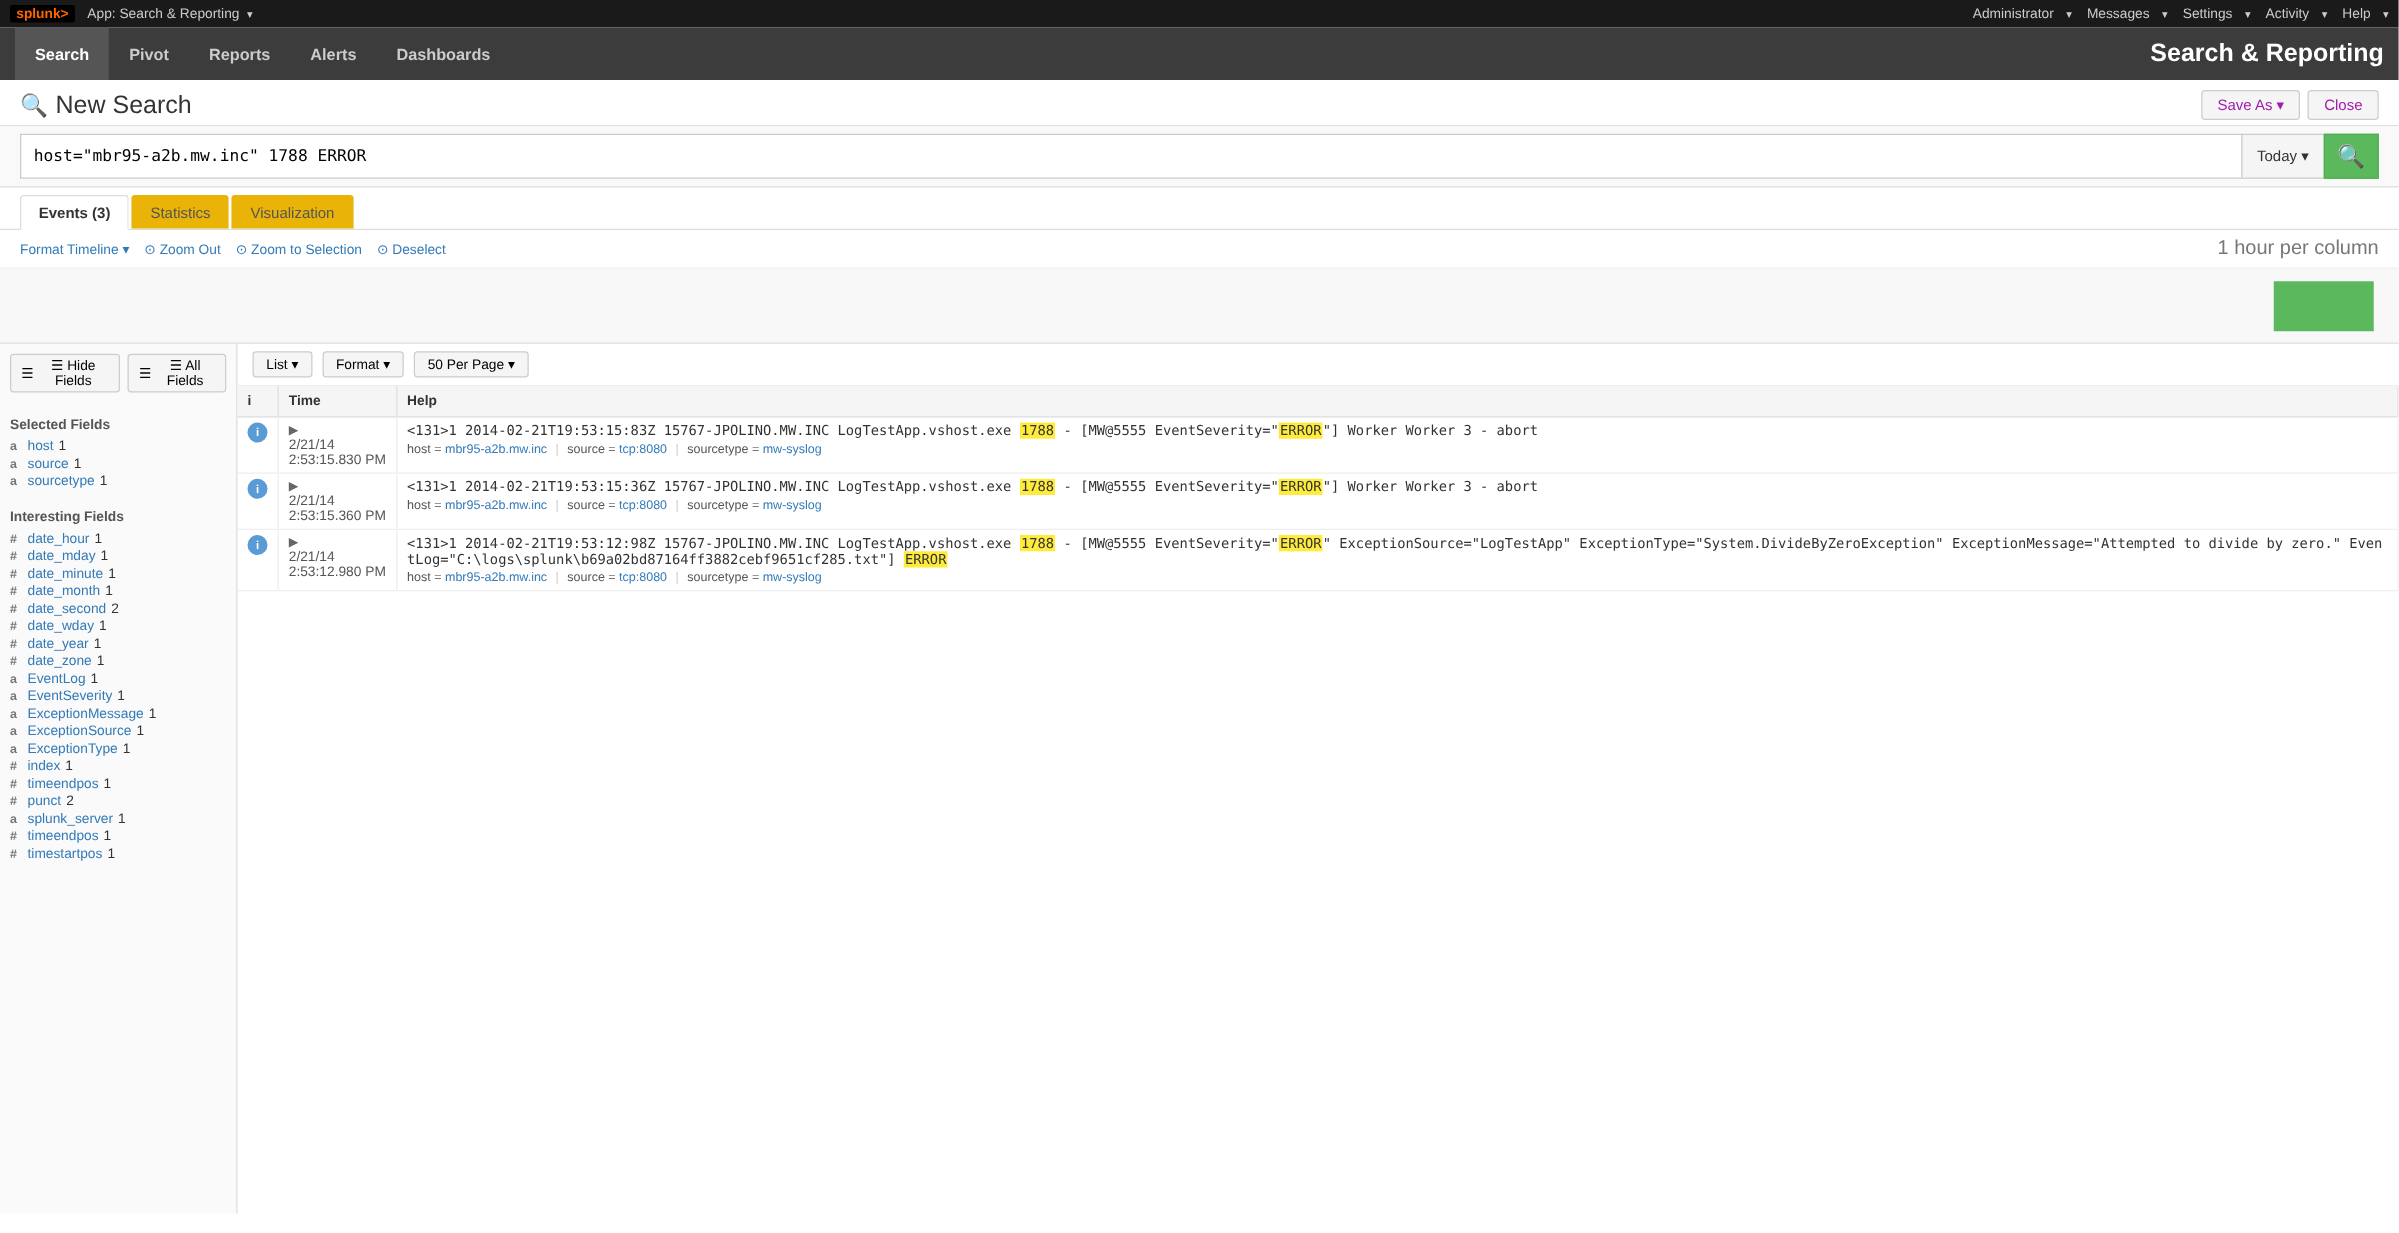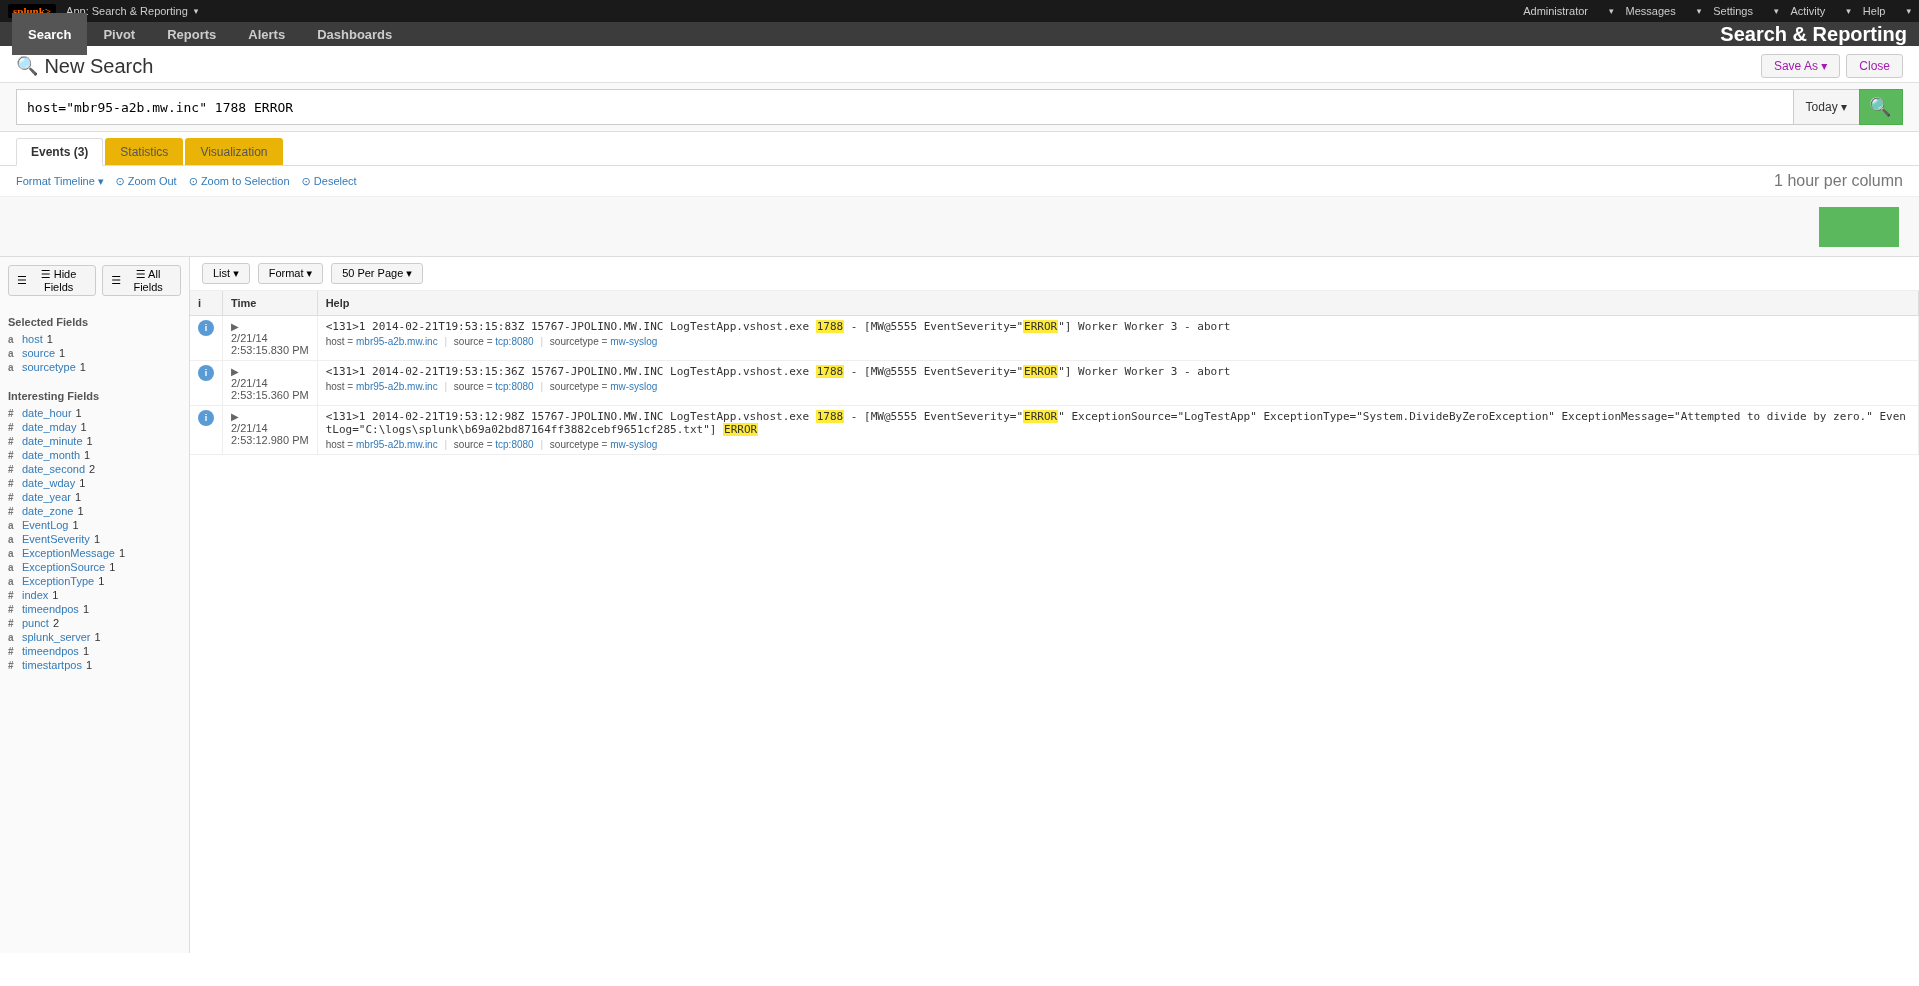--- a/index.html
+++ b/index.html
@@ -11,42 +11,41 @@
       color: #ccc;
       display: flex;
       align-items: center;
       justify-content: space-between;
       padding: 0 8px;
       height: 22px;
       font-size: 11px;
     }
     #top-nav-left { display: flex; align-items: center; gap: 4px; }
     #top-nav-right { display: flex; align-items: center; gap: 12px; }
-    .top-nav-item { color: #ccc; cursor: pointer; display: flex; align-items: center; gap: 19px; }
+    .top-nav-item { color: #ccc; cursor: pointer; display: flex; align-items: center; gap: 8px; }
     .splunk-logo {
       background: #000;
       color: #f60;
       font-weight: bold;
       font-size: 11px;
       padding: 1px 5px;
       border-radius: 2px;
       margin-right: 6px;
-      font-family: Liberation Serif, serif;
     }
     .app-name { color: #ccc; font-size: 11px; }
     .caret { font-size: 9px; margin-left: 2px; }
 
     
     #main-nav {
       background: #3c3c3c;
       display: flex;
       align-items: center;
       justify-content: space-between;
       padding: 0 12px;
-      height: 24px;
+      height: 42px;
     }
     #main-nav-left { display: flex; align-items: center; gap: 0; }
     .nav-item {
       color: #ccc;
       padding: 0 16px;
       height: 42px;
       display: flex;
       align-items: center;
       cursor: pointer;
       font-size: 13px;

